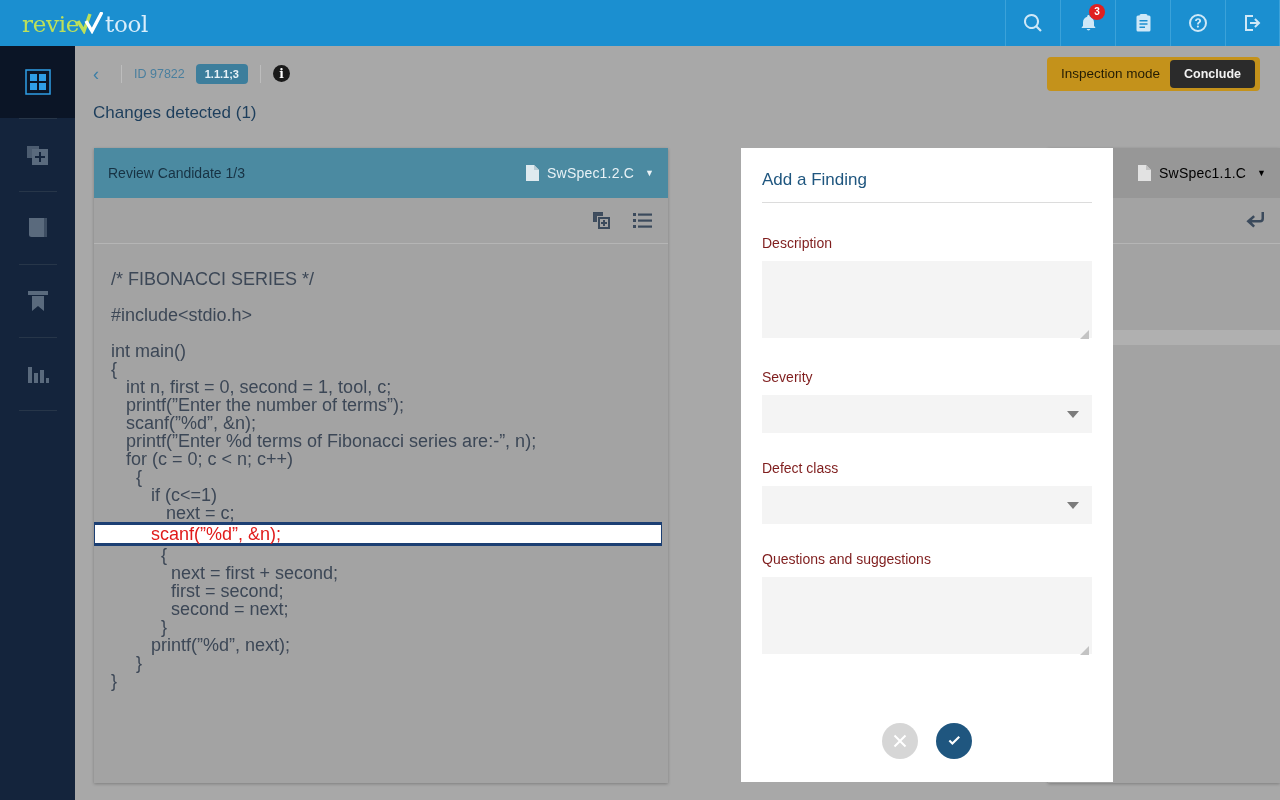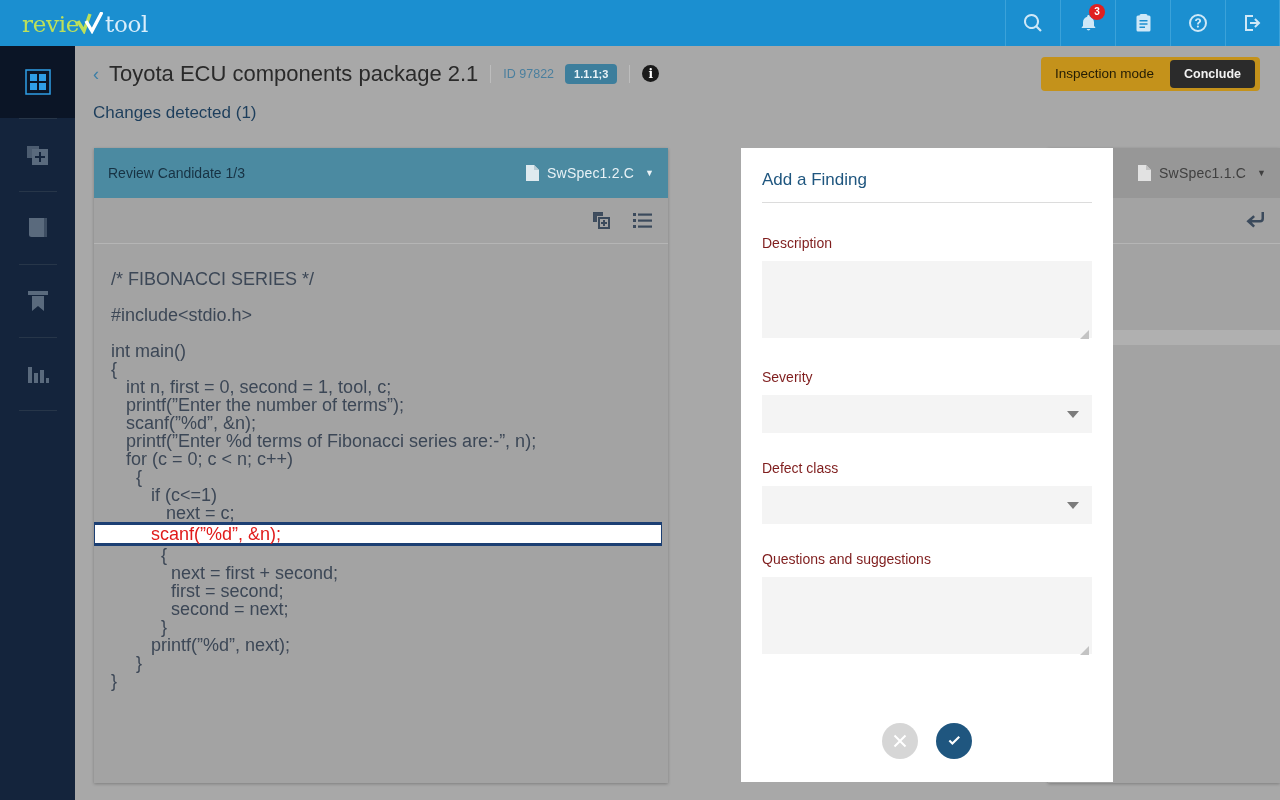--- a/index.html
+++ b/index.html
@@ -69,21 +69,21 @@
     border-radius: 4px; padding: 4px 9px; margin-left: 11px; white-space: nowrap;
   }
   .info-icon {
     width: 17px; height: 17px; border-radius: 50%; background: #1a1a1a; color: #fff;
     font-size: 12px; font-weight: bold; font-family: "DejaVu Serif", serif;
     display: flex; align-items: center; justify-content: center; cursor: pointer;
   }
   .head-right { margin-left: auto; display: flex; align-items: center; }
   .inspect-pill {
     background: #c4921b; border-radius: 4px; height: 34px;
-    display: flex; align-items: center; padding: 0 5px 0 14px; gap: 6px;
+    display: flex; align-items: center; padding: 0 5px 0 14px;
   }
   .inspect-label { font-size: 13.5px; color: #231c04; margin-right: 10px; white-space: nowrap; }
   .conclude-btn {
     background: #2b2b2b; color: #f3f3f3; font-size: 12.5px; font-weight: bold;
     border: none; border-radius: 4px; padding: 7px 14px; cursor: pointer;
     font-family: "Liberation Sans", sans-serif;
   }
   .changes-title {
     font-size: 17px; color: #1d3e5c; padding: 2px 0 12px 18px;
   }
@@ -91,21 +91,21 @@
   
   .panels { position: absolute; top: 102px; left: 19px; width: 1186px; height: 635px; }
   .panel { position: absolute; top: 0; background: #a3a3a3; box-shadow: 0 1px 3px rgba(0,0,0,.25); }
   .panel-left  { left: 0;   width: 574px; height: 635px; }
   .panel-right { left: 954px; width: 232px; height: 635px; overflow: hidden; }
 
   .panel-head {
     height: 50px; display: flex; align-items: center; padding: 0 14px;
     background: #4b8aa1; color: #e9f2f6;
   }
-  .panel-head.grey { background: #979797; color: #404040; }
+  .panel-head.grey { background: #979797; color: #000000; }
   .panel-head-title { font-size: 14px; color: #173243; }
   .panel-head-file { margin-left: auto; display: flex; align-items: center; cursor: pointer; padding-left: 20px; }
   .file-icon { margin-right: 8px; display: flex; }
   .file-name { font-size: 14px; letter-spacing: .2px; }
   .caret { margin-left: 11px; font-size: 9px; }
 
   .panel-toolbar {
     height: 46px; background: #a3a3a3; display: flex; align-items: center;
     justify-content: flex-end; padding-right: 16px; border-bottom: 1px solid #b5b5b5;
   }
@@ -253,21 +253,20 @@
       <rect x="21" y="17" width="3" height="5"></rect>
     </svg>
   </div>
   <div class="side-sep"></div>
 </div>
 
 <div class="main">
 
   <div class="pagehead">
     <span class="back-arrow">‹</span>
-    <span class="page-title">Toyota ECU components package 2.1</span>
     <span class="head-div"></span>
     <span class="page-id">ID 97822</span>
     <span class="ver-badge">1.1.1;3</span>
     <span class="head-div"></span>
     <span class="info-icon">i</span>
     <div class="head-right">
       <div class="inspect-pill">
         <span class="inspect-label">Inspection mode</span>
         <button class="conclude-btn">Conclude</button>
       </div>

